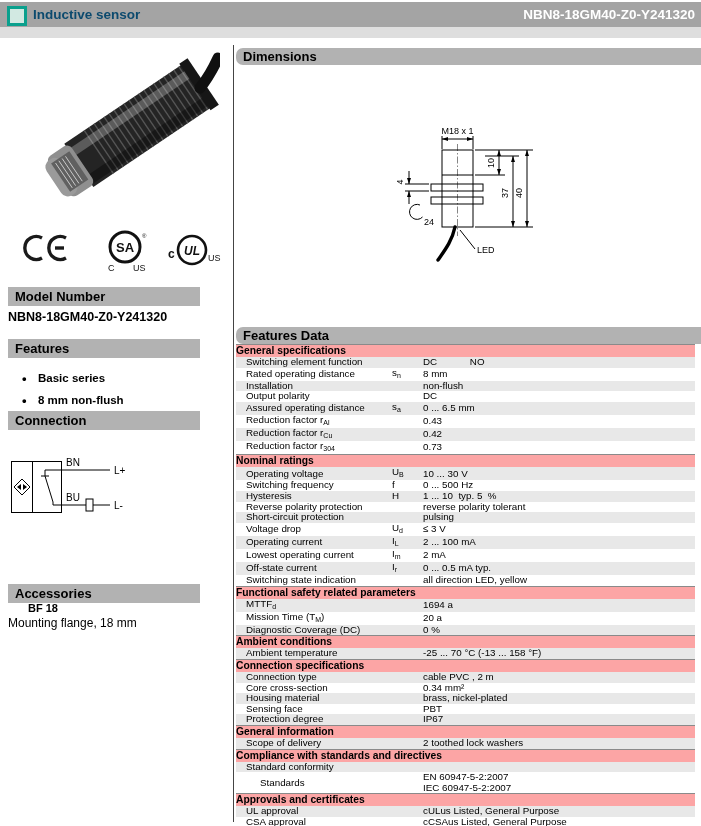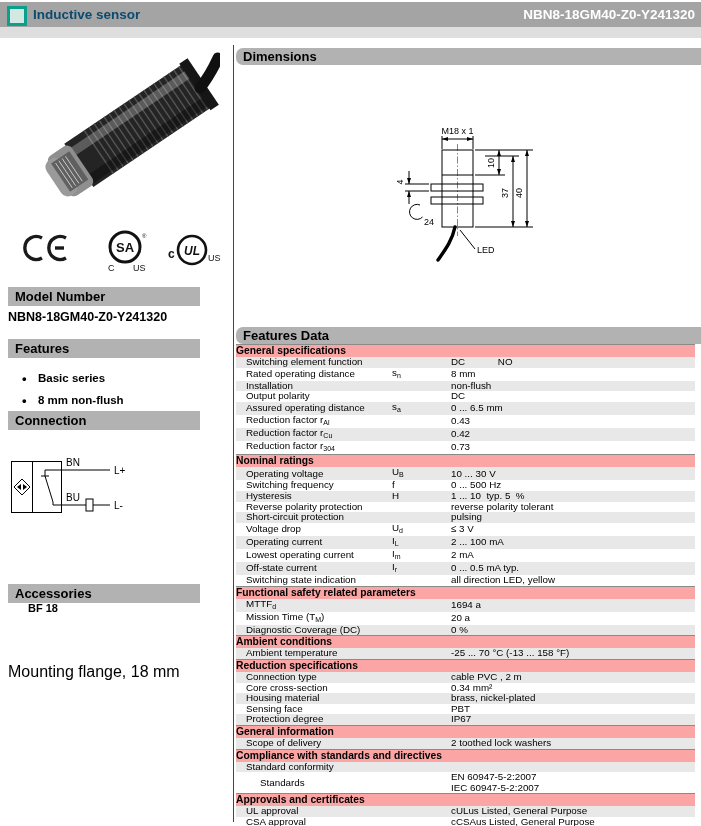--- a/index.html
+++ b/index.html
@@ -21,34 +21,34 @@
   .secbar.right{left:236px;width:543px;height:17px;line-height:17px;font-size:13px;border-radius:7px;}
   
   .photo{position:absolute;left:12px;top:48px;}
   .logos{position:absolute;left:20px;top:228px;width:205px;height:46px;}
   .model-value{position:absolute;left:8px;top:310px;font-size:12.5px;font-weight:bold;}
   .features-list{position:absolute;left:8px;top:362px;margin:10px;padding:0;list-style:none;}
   .features-list li{font-size:11.5px;font-weight:bold;margin-bottom:10px;padding-left:20px;position:relative;}
   .features-list li::before{content:"\2022";position:absolute;left:4px;top:-1px;font-size:13px;}
   .conn-svg{position:absolute;left:10px;top:452px;}
   .acc-name{position:absolute;left:8px;top:602px;font-size:11px;font-weight:bold;padding-left:20px;}
-  .acc-desc{position:absolute;left:8px;top:616px;font-size:16px;margin-top:47px;}
+  .acc-desc{position:absolute;left:8px;top:616px;font-size:12px;}
   
   .dims-svg{position:absolute;left:393px;top:103px;}
   .draw{stroke:#000;fill:none;stroke-width:1;}
   .dimtxt{font-size:9px;fill:#000;}
   
   .tech-table{position:absolute;left:236px;top:344px;width:459px;font-size:9.8px;}
   .t-sec{border-top:1px solid #8a8a8a;font-weight:bold;font-size:10.3px;line-height:12px;background:#fca5a5;}
   .t-row{display:flex;align-items:center;line-height:10.6px;}
   .t-row.shade{background:#e8e8e8;}
   .t-label{width:146px;padding-left:10px;flex:none;box-sizing:content-box;}
   .t-label.ind{padding-left:24px;width:132px;}
   .t-sym{width:31px;flex:none;}
-  .t-val{flex:1;white-space:pre-wrap;margin-left:28px;}
+  .t-val{flex:1;white-space:pre-wrap;}
   .sub{font-size:7px;vertical-align:-1.5px;}
 </style>
 </head>
 <body>
 
 <div class="page">
 
   <div class="topbar">
     <div class="topbar-icon"></div>
     <div class="topbar-title">Inductive sensor</div>
@@ -318,21 +318,21 @@
         <div class="t-label"><span>Diagnostic Coverage (DC)</span></div>
         <div class="t-sym"></div>
         <div class="t-val"><div>0 %</div></div>
       </div>
       <div class="t-sec">Ambient conditions</div>
       <div class="t-row shade">
         <div class="t-label"><span>Ambient temperature</span></div>
         <div class="t-sym"></div>
         <div class="t-val"><div>-25 ... 70 °C (-13 ... 158 °F)</div></div>
       </div>
-      <div class="t-sec">Reduction specifications</div>
+      <div class="t-sec">Connection specifications</div>
       <div class="t-row shade">
         <div class="t-label"><span>Connection type</span></div>
         <div class="t-sym"></div>
         <div class="t-val"><div>cable PVC , 2 m</div></div>
       </div>
       <div class="t-row">
         <div class="t-label"><span>Core cross-section</span></div>
         <div class="t-sym"></div>
         <div class="t-val"><div>0.34 mm²</div></div>
       </div>

